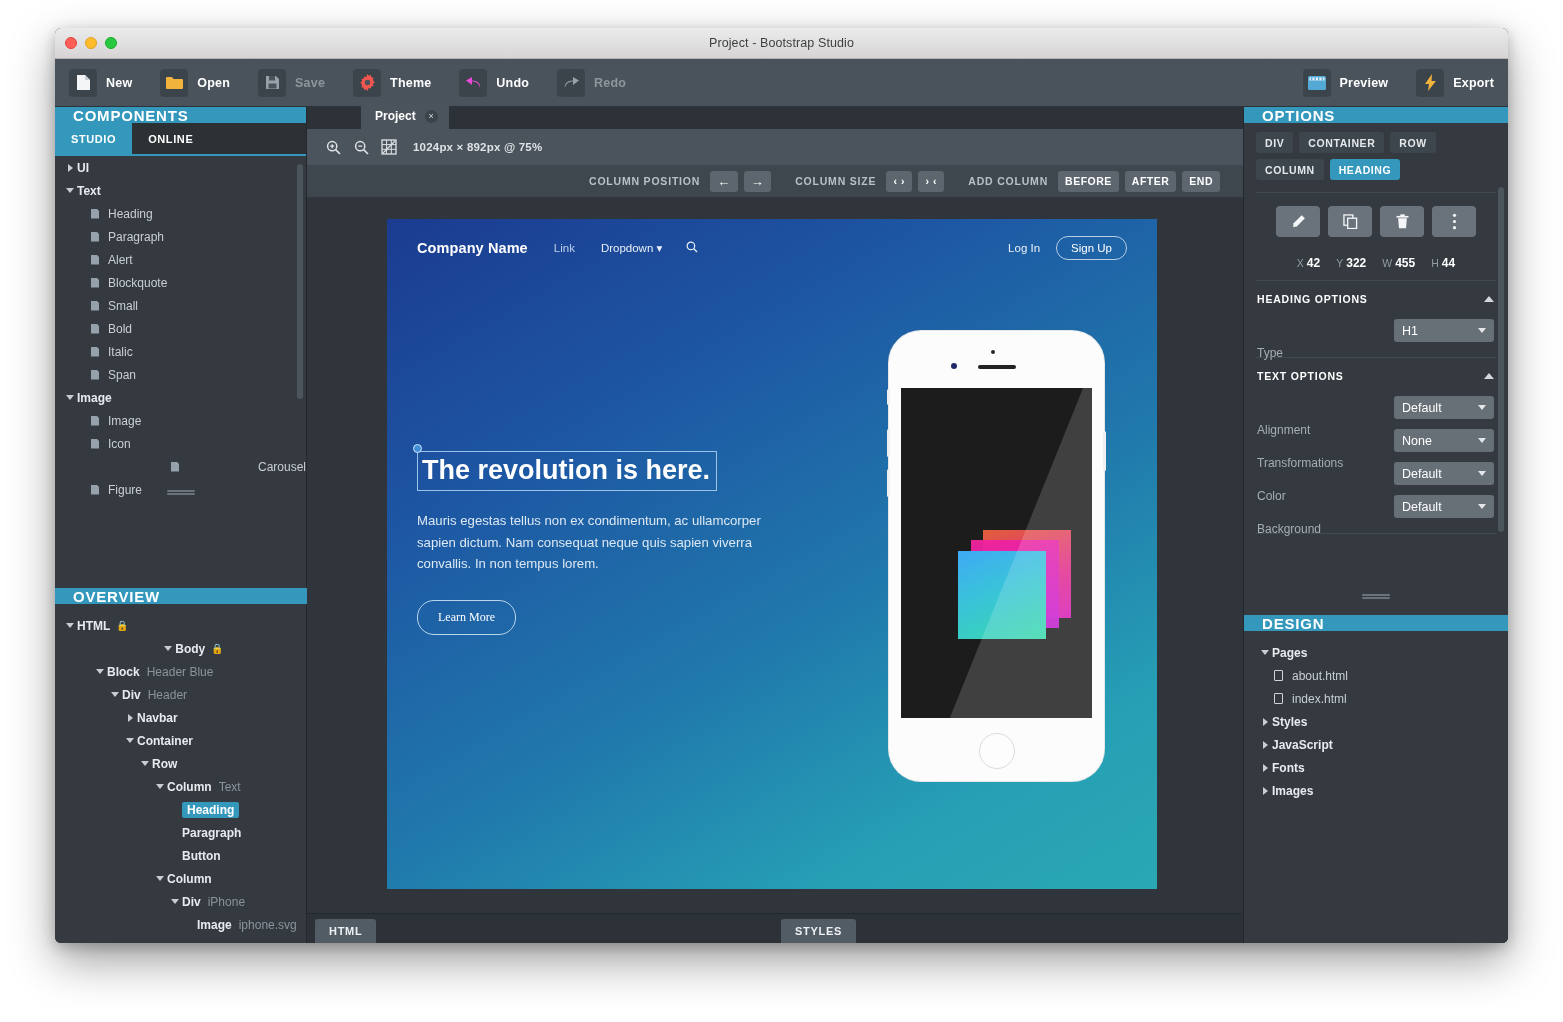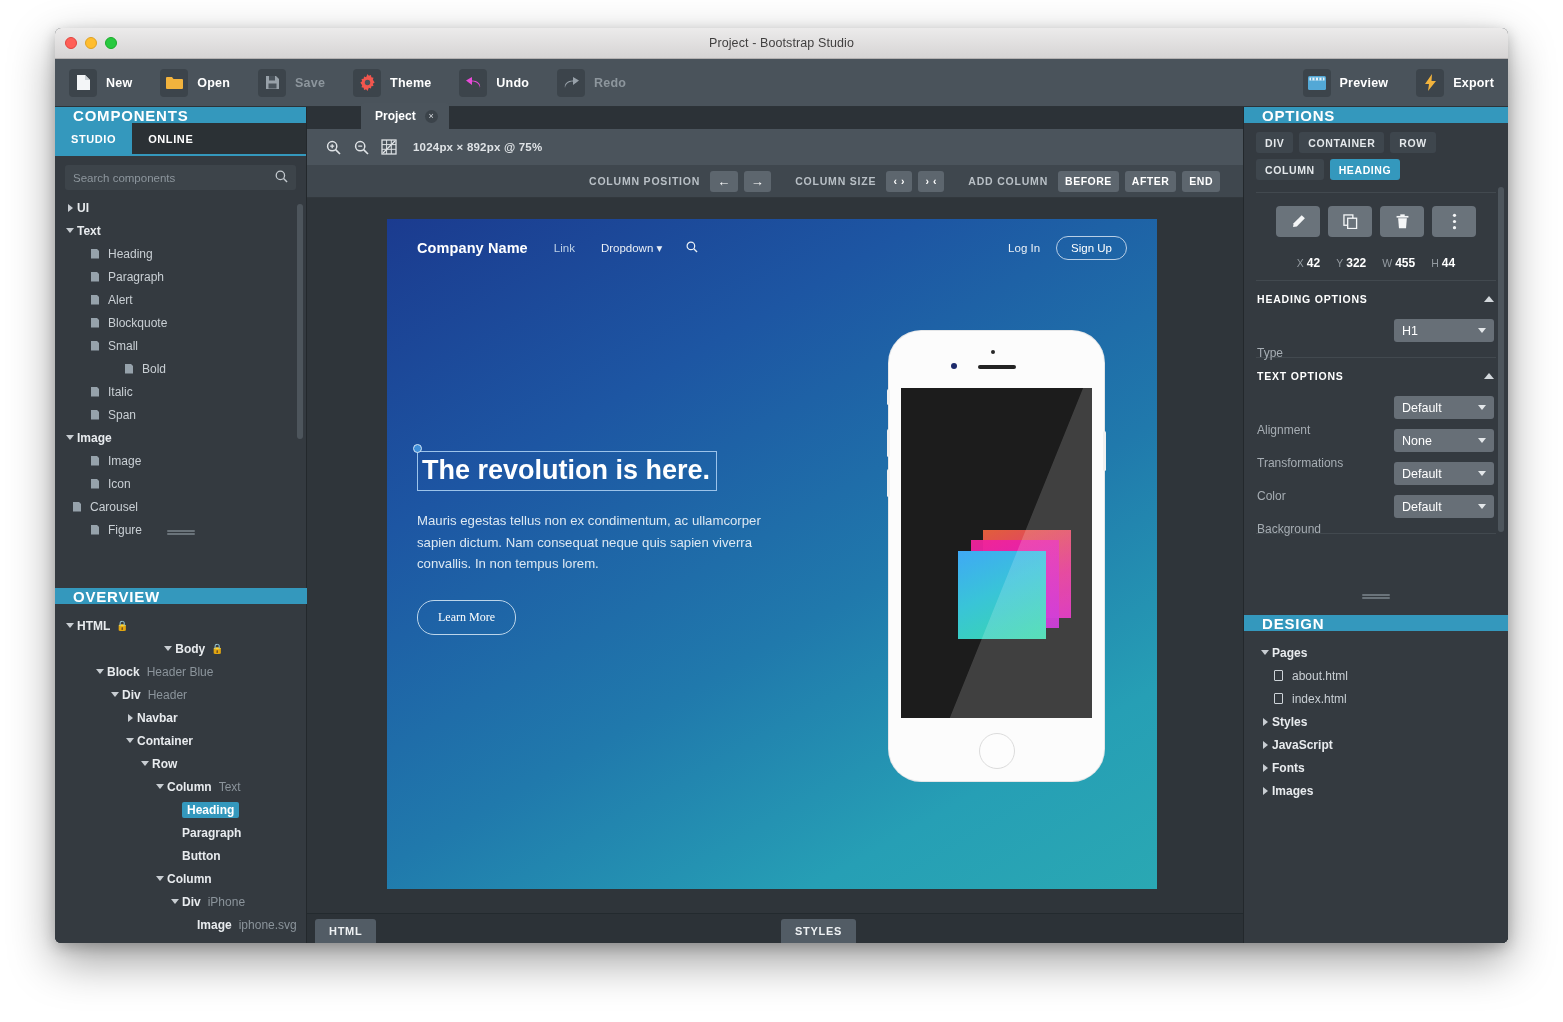--- a/index.html
+++ b/index.html
@@ -432,31 +432,20 @@
 
     <div id="left-panel">
 
       <div class="panel-head">COMPONENTS</div>
 
       <div class="tabs-row">
         <div class="ctab active">STUDIO</div>
         <div class="ctab">ONLINE</div>
       </div>
 
-      <div class="searchwrap">
-        <div class="searchbox">
-          <input type="text" placeholder="Search components" style="">
-          <span>
-            <svg width="13" height="13" viewBox="0 0 14 14">
-                <circle cx="5.8" cy="5.8" r="4.5" fill="none" stroke="#c3c9ce" stroke-width="1.4"></circle>
-                <line x1="9.2" y1="9.2" x2="13" y2="13" stroke="#c3c9ce" stroke-width="1.5"></line>
-              </svg>
-          </span>
-        </div>
-      </div>
 
       <div id="comp-list" class="tree">
         <div class="vscroll" style="top:8px;height:235px;"></div>
         <div id="comp-rows">
             <div class="trow" style="padding-left: 8px;">
               <span class="tw">
                 <i class="caret-r"></i>
               </span>
               <span class="tsec">UI</span>
             </div>
@@ -484,21 +473,21 @@
             <div class="trow" style="padding-left: 22px;">
               <span class="tw"></span>
               <span class="docico"></span>
               <span class="tlbl sub">Blockquote</span>
             </div>
             <div class="trow" style="padding-left: 22px;">
               <span class="tw"></span>
               <span class="docico"></span>
               <span class="tlbl sub">Small</span>
             </div>
-            <div class="trow" style="padding-left: 22px; margin-left: 34px;">
+            <div class="trow" style="padding-left: 22px;">
               <span class="tw"></span>
               <span class="docico"></span>
               <span class="tlbl sub">Bold</span>
             </div>
             <div class="trow" style="padding-left: 22px;">
               <span class="tw"></span>
               <span class="docico"></span>
               <span class="tlbl sub">Italic</span>
             </div>
             <div class="trow" style="padding-left: 22px;">
@@ -515,21 +504,21 @@
             <div class="trow" style="padding-left: 22px;">
               <span class="tw"></span>
               <span class="docico"></span>
               <span class="tlbl sub">Image</span>
             </div>
             <div class="trow" style="padding-left: 22px;">
               <span class="tw"></span>
               <span class="docico"></span>
               <span class="tlbl sub">Icon</span>
             </div>
-            <div class="trow" style="padding-left: 4px;">
+            <div class="trow" style="padding-left: 32px; justify-content: space-between;">
               <span class="tw"></span>
               <span class="docico"></span>
               <span class="tlbl sub">Carousel</span>
             </div>
             <div class="trow" style="padding-left: 22px;">
               <span class="tw"></span>
               <span class="docico"></span>
               <span class="tlbl sub">Figure</span>
             </div>
           </div>

